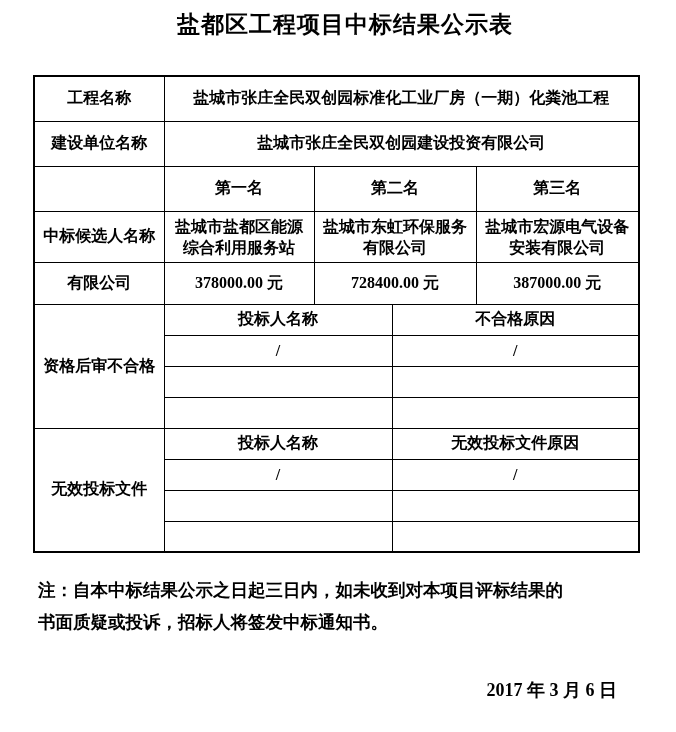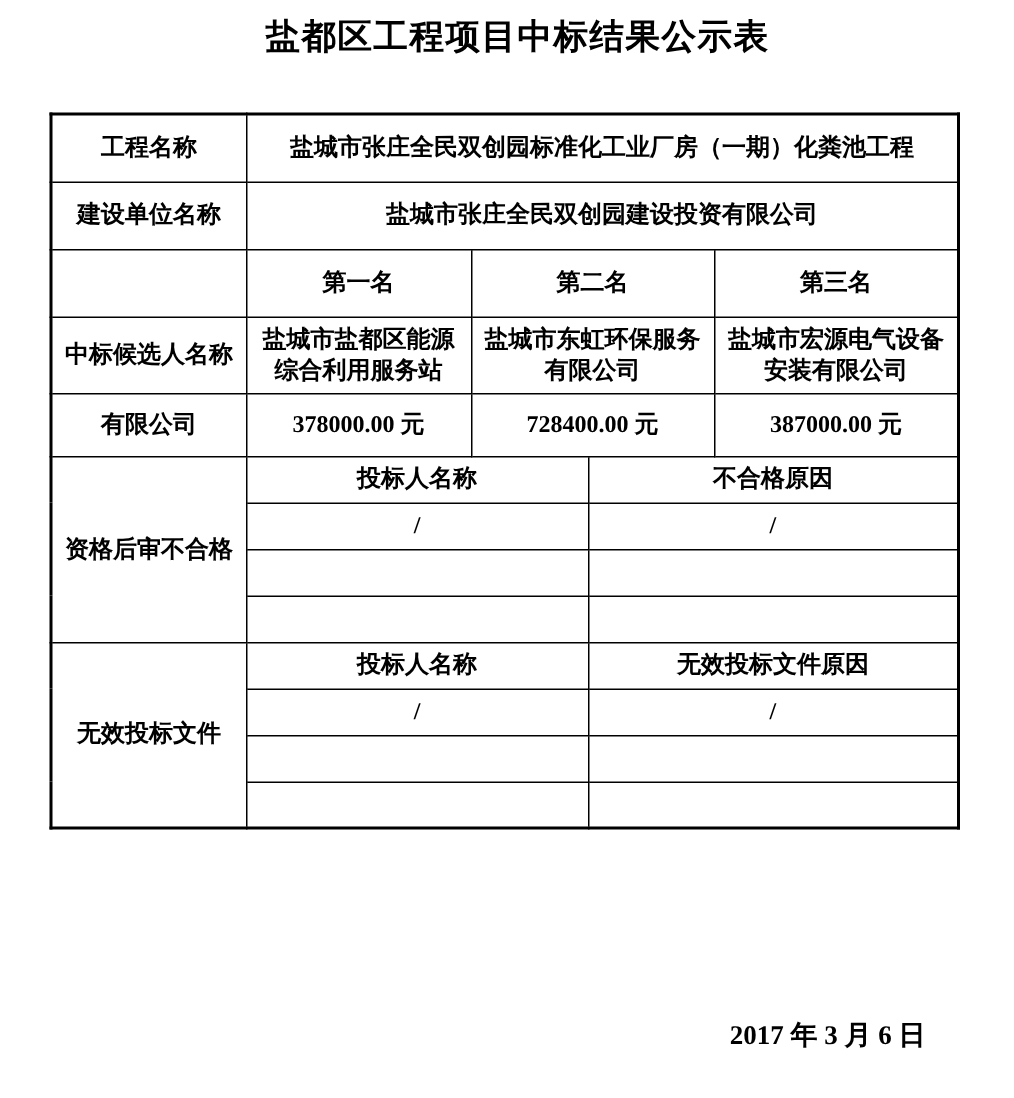--- a/index.html
+++ b/index.html
@@ -138,15 +138,17 @@
       <td class="slash" colspan="2"></td>
     </tr>
     <tr class="r-thin">
       <td class="slash" colspan="2"></td>
       <td class="slash" colspan="2"></td>
     </tr>
   </tbody>
 </table>
 
 <div class="note">
+  <div class="note-line">注：自本中标结果公示之日起三日内，如未收到对本项目评标结果的</div>
+  <div class="note-line">书面质疑或投诉，招标人将签发中标通知书。</div>
 </div>
 
 <div class="doc-date">2017 年 3 月 6 日</div>
 
 </body></html>

